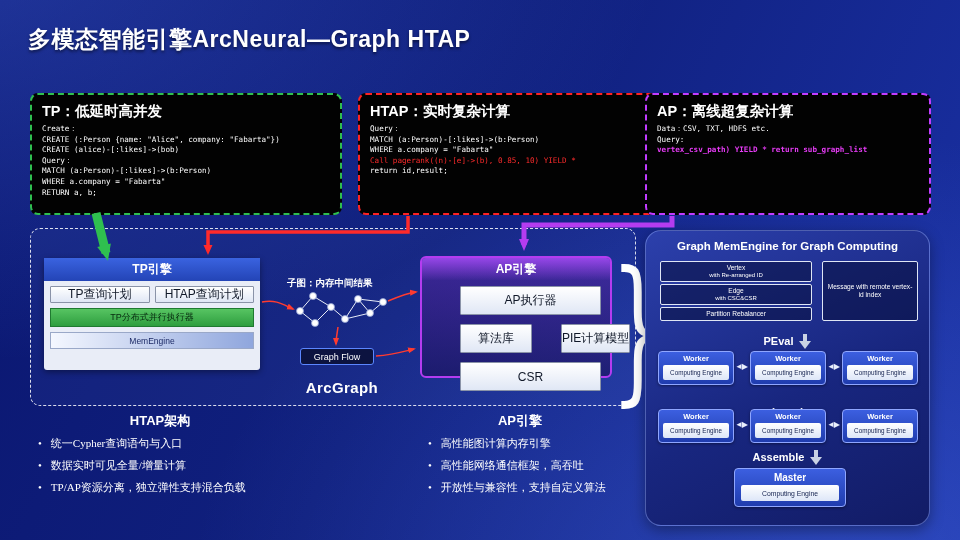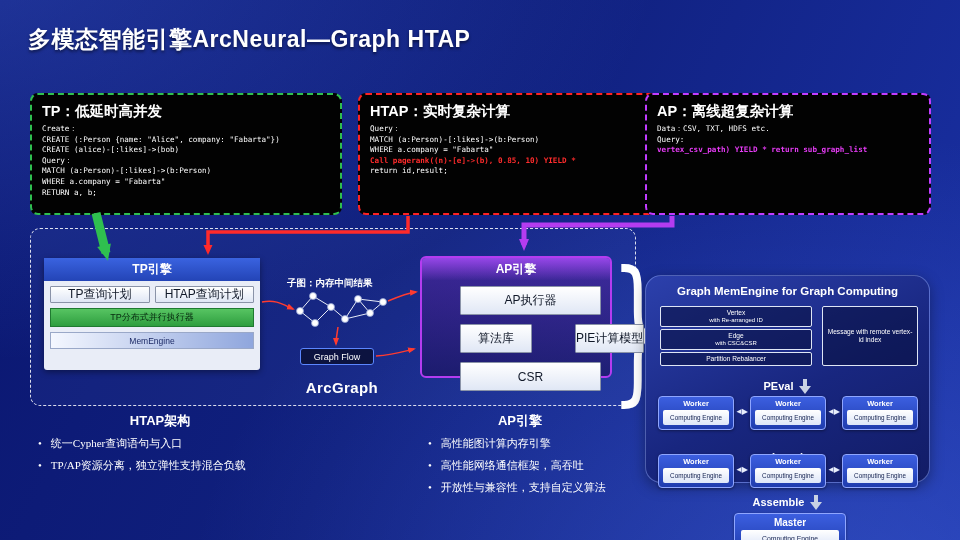--- a/index.html
+++ b/index.html
@@ -11,21 +11,21 @@
       radial-gradient(ellipse at -6% -12%, rgba(80,120,245,0.35), transparent 50%),
       linear-gradient(115deg,#0a1670 0%, #10207e 45%, #1a31a6 100%); }
   .title { position:absolute; left:28px; top:24px; color:#fff; font-weight:bold; font-size:23px;
     letter-spacing:0.5px; text-shadow:0 2px 3px rgba(0,0,0,0.5); }
 
   
   .code-box { position:absolute; top:93px; height:122px; background:#020202; border:2px dashed;
     border-radius:8px; padding:7px 10px; z-index:2; }
   .code-title { color:#fff; font-weight:bold; font-size:14.5px; margin-bottom:3px; white-space:nowrap; }
   .code-line { color:#fff; font-family:"DejaVu Sans Mono",monospace; font-size:7.6px; line-height:10.6px; white-space:nowrap; }
-  .hl-red { color:#ff2c2c; font-weight:bold; }
+  .hl-red { color:#ff2c2c; font-weight:normal; }
   .hl-mag { color:#e63cf5; font-weight:bold; }
 
   
   .main-area { position:absolute; left:30px; top:228px; width:606px; height:178px;
     border:1.5px dashed rgba(255,255,255,0.85); border-radius:10px; background:rgba(140,165,255,0.06); z-index:1; }
 
   .tp-engine { position:absolute; left:44px; top:258px; width:216px; height:112px; background:#e9edf7;
     border-radius:3px; z-index:2; box-shadow:0 2px 6px rgba(0,0,0,0.4); }
   .tp-engine-head { height:23px; background:linear-gradient(180deg,#3a63e0,#2344b6); color:#fff;
     font-weight:bold; font-size:12px; display:flex; align-items:center; justify-content:center; }
@@ -43,34 +43,34 @@
     border:1px solid #5b86ff; border-radius:3px; color:#fff; font-size:9px; display:flex; align-items:center;
     justify-content:center; z-index:2; }
   .arcgraph { position:absolute; left:287px; top:379px; width:110px; text-align:center; color:#fff;
     font-weight:bold; font-size:15px; letter-spacing:0.4px; z-index:2; }
 
   .ap-engine { position:absolute; left:420px; top:256px; width:192px; height:122px; border:2px solid #b43cf0;
     border-radius:6px; background:linear-gradient(180deg, rgba(92,38,165,0.55), rgba(28,16,90,0.62)); z-index:2; padding:0 9px; }
   .ap-head { height:22px; margin:0 -9px; display:flex; align-items:center; justify-content:center; color:#fff;
     font-weight:bold; font-size:12px; background:linear-gradient(180deg, rgba(165,75,245,0.85), rgba(100,40,190,0.08));
     border-radius:4px 4px 0 0; }
-  .ap-row { display:flex; gap:14px; }
+  .ap-row { display:flex; gap:0; }
   .mt6 { margin-top:6px; } .mt9 { margin-top:9px; }
   .h18 { height:29px;margin-left:29px; }
 
   .brace { position:absolute; left:596px; top:234px; width:64px; height:192px; color:#fff;
     font-family:"DejaVu Serif",serif; font-size:158px; line-height:188px; text-align:center;
     transform:scaleX(0.55); transform-origin:center; z-index:1; }
 
   .overlay { position:absolute; left:0; top:0; z-index:3; pointer-events:none; }
 
   
-  .mem-panel { position:absolute; left:645px; top:230px; width:285px; height:208px; border-radius:16px;
+  .mem-panel { position:absolute; left:645px; top:230px; width:285px; height:296px; border-radius:16px;
     background:linear-gradient(155deg,#2c40ac 0%, #18267f 55%, #121c66 100%);
-    border:1px solid rgba(150,175,255,0.45); z-index:2; box-shadow:0 4px 14px rgba(0,0,0,0.35);margin-top:45px; }
+    border:1px solid rgba(150,175,255,0.45); z-index:2; box-shadow:0 4px 14px rgba(0,0,0,0.35); }
   .mem-title { position:absolute; top:9px; left:0; right:0; text-align:center; color:#fff; font-weight:bold; font-size:11.5px; }
   .wbox { position:absolute; border:1px solid #dfe6f5; background:rgba(8,14,60,0.55); color:#fff; display:flex;
     flex-direction:column; align-items:center; justify-content:center; text-align:center; border-radius:2px; padding:1px 3px; }
   .wbox .l1 { font-size:6.6px; line-height:8px; } .wbox .l2 { font-size:6px; line-height:7.5px; }
   .stage { position:absolute; left:0; width:100%; display:flex; align-items:center; justify-content:center; gap:6px; height:16px; }
   .stage-label { color:#fff; font-weight:bold; font-size:11px; }
   .darr { width:12px; height:15px; position:relative; display:inline-block; }
   .darr::before { content:""; position:absolute; left:4px; top:0; width:4px; height:7px; background:#c9d2e4; }
   .darr::after { content:""; position:absolute; left:0; top:7px; border-left:6px solid transparent;
     border-right:6px solid transparent; border-top:8px solid #c9d2e4; }
@@ -270,20 +270,21 @@
 
     <div class="master">
       <div class="master-head">Master</div>
       <div class="master-body">Computing Engine</div>
     </div>
   </div>
 
   <div class="col-head" style="left:70px;top:412px;width:180px;">HTAP架构</div>
   <div class="bullets" style="left:38px;top:432px;">
     <div class="bullet">统一Cypher查询语句与入口</div>
+    <div class="bullet">数据实时可见全量/增量计算</div>
     <div class="bullet">TP/AP资源分离，独立弹性支持混合负载</div>
   </div>
 
   <div class="col-head" style="left:440px;top:412px;width:160px;">AP引擎</div>
   <div class="bullets" style="left:428px;top:432px;">
     <div class="bullet">高性能图计算内存引擎</div>
     <div class="bullet">高性能网络通信框架，高吞吐</div>
     <div class="bullet">开放性与兼容性，支持自定义算法</div>
   </div>
 

